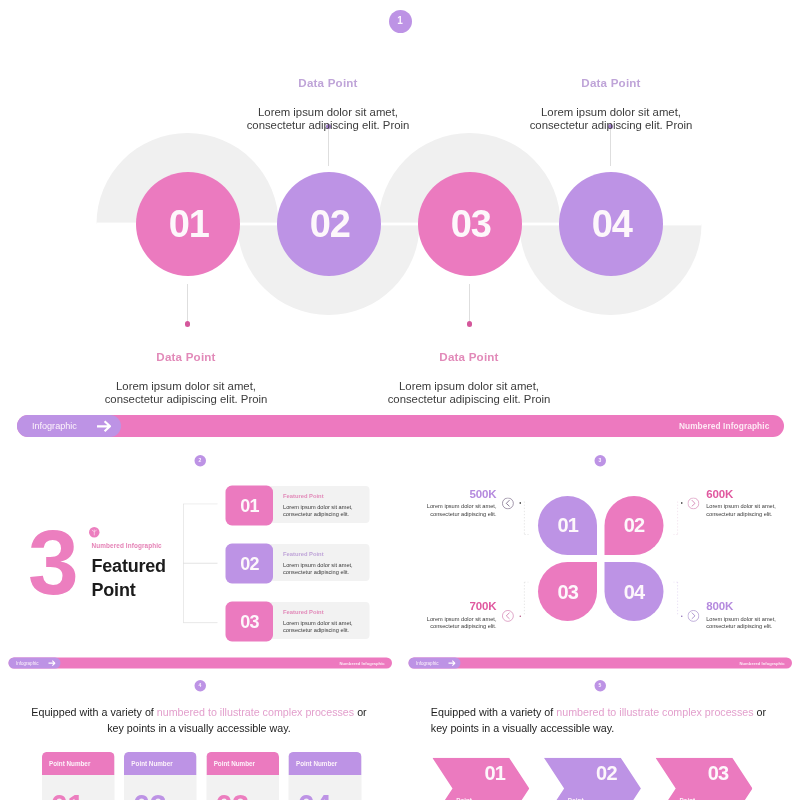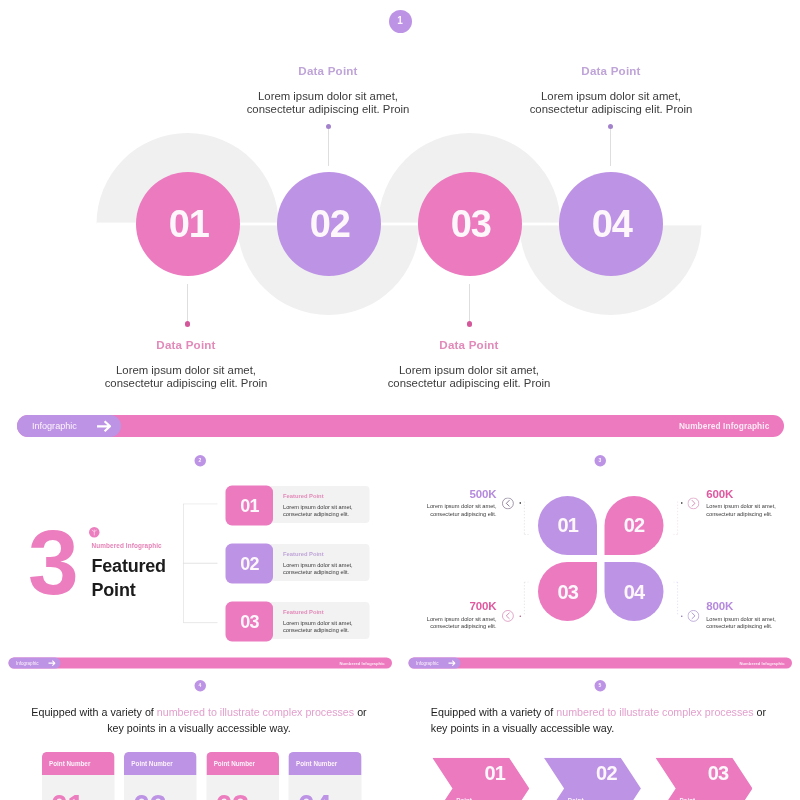--- a/index.html
+++ b/index.html
@@ -26,21 +26,21 @@
   .circ{position:absolute;width:104px;height:104px;border-radius:50%;color:#fdf7fb;
         font-size:38px;font-weight:700;display:flex;align-items:center;justify-content:center;
         letter-spacing:-1.3px;top:172px;padding-left:1.3px;box-sizing:border-box;}
   .c-pink{background:#eb7abf;}
   .c-purp{background:#bd93e5;}
 
   .lead{position:absolute;width:1.4px;background:#dedede;}
   .dot{position:absolute;width:5.6px;height:5.6px;border-radius:50%;margin-left:-2.8px;}
 
   .dp{position:absolute;text-align:center;width:176px;margin-left:-88px;}
-  .dp .t{font-size:11.6px;font-weight:700;margin:4px;letter-spacing:.2px;line-height:1.2;}
+  .dp .t{font-size:11.6px;font-weight:700;margin:16px;letter-spacing:.2px;line-height:1.2;}
   .dp .b{font-size:11.35px;color:#3b3b3b;line-height:13.5px;margin:0;}
   .t-pink{color:#e28ab9;}
   .t-purp{color:#bfa4d8;}
   .t-pinkn{color:#ec7ebf;}
   .t-purpn{color:#bd93e5;}
 
   
   .footer{position:absolute;left:16.6px;top:414.7px;width:767.7px;height:22.2px;
           border-radius:11.1px;background:#ed79bf;}
   .footer .pill{position:absolute;left:0;top:0;width:104.7px;height:22.2px;

